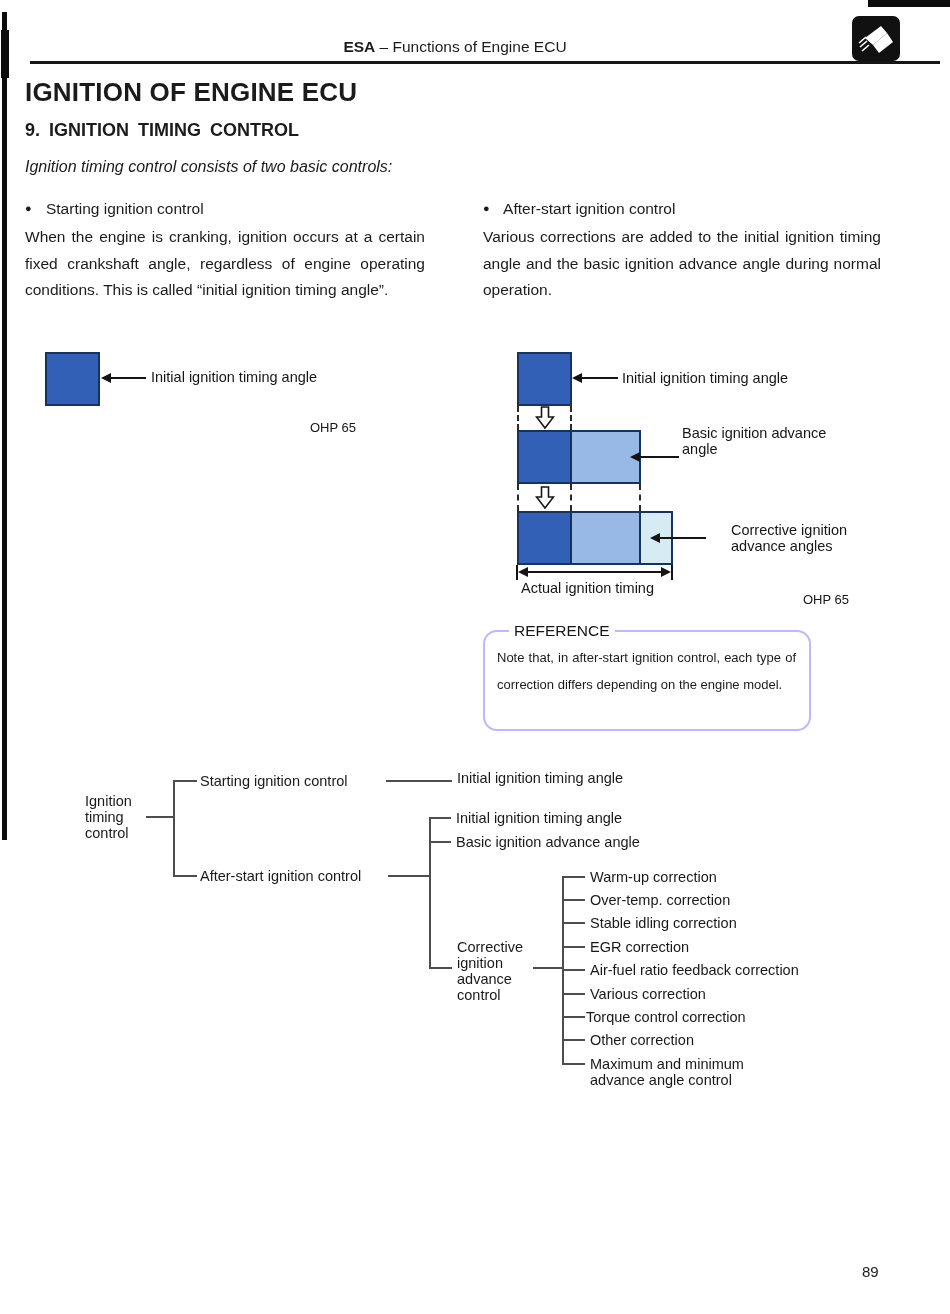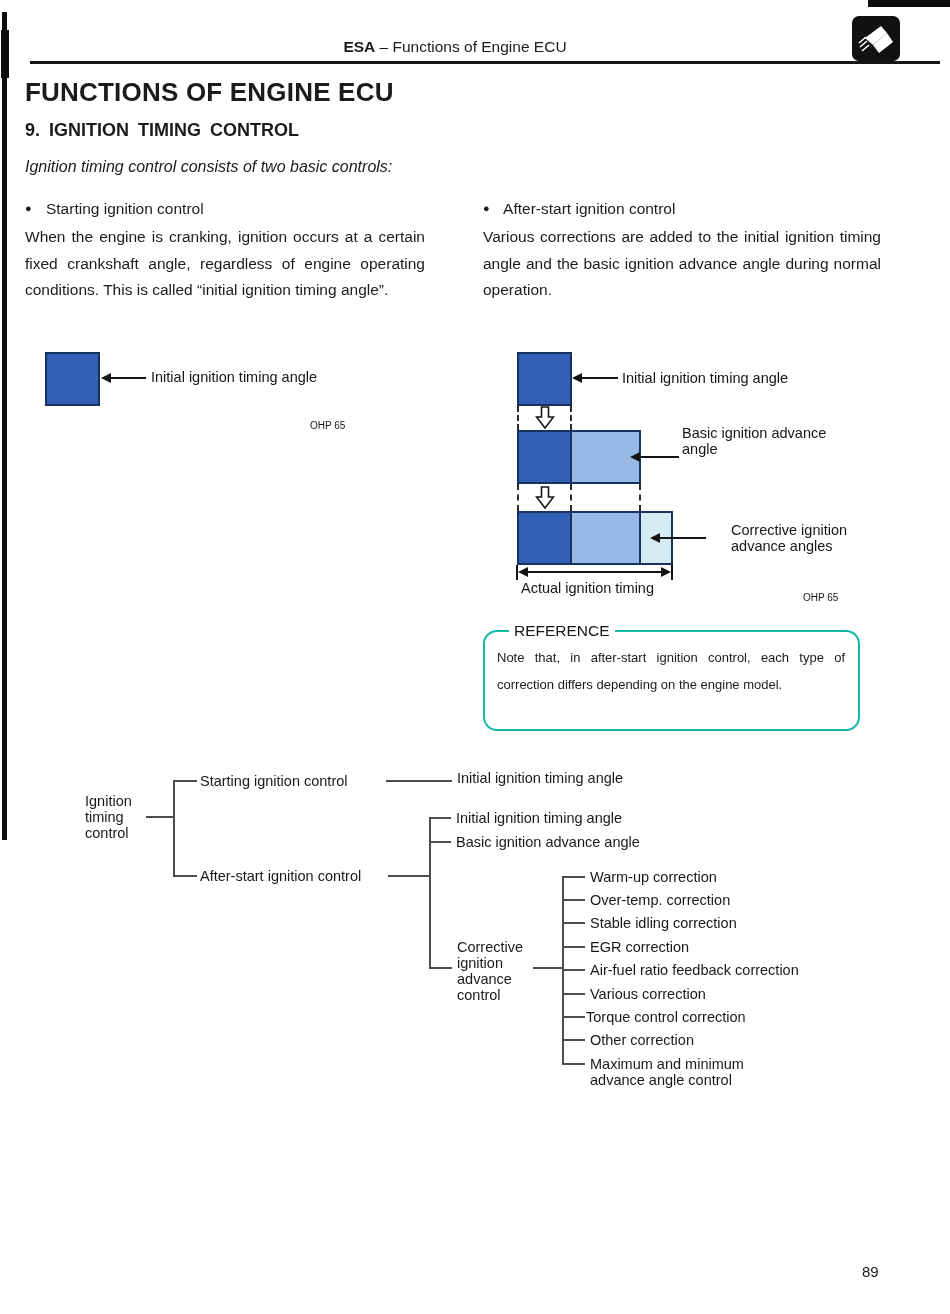--- a/index.html
+++ b/index.html
@@ -25,29 +25,29 @@
   .col{font-size:15.5px;line-height:26.5px;text-align:justify;}
   .bullet-line{font-size:15.5px;}
   .bullet-dot{font-size:11px;vertical-align:2px;padding-right:10px;}
 
   
   .blue-box{border:2px solid #16335f;box-sizing:border-box;}
   .fill-dark{background:#3260b6;}
   .fill-light{background:#98b8e6;}
   .fill-pale{background:#d6ebf4;}
   .fig-label{font-size:14.5px;color:#161616;}
-  .ohp{font-size:10px;color:#161616;}
+  .ohp{font-size:13px;color:#161616;}
   .fline{position:absolute;background:#141414;height:2px;}
   .ah-left{position:absolute;width:0;height:0;border-top:5px solid transparent;border-bottom:5px solid transparent;border-right:10px solid #141414;}
   .ah-right{position:absolute;width:0;height:0;border-top:5px solid transparent;border-bottom:5px solid transparent;border-left:10px solid #141414;}
   .dash-v{position:absolute;width:0;border-left:2px dashed #2a2a2a;}
   .vtick{position:absolute;width:2px;background:#141414;}
 
   
-  .ref-box{left:483px;top:630px;width:377px;height:101px;border:2px solid #14b8a6;border-radius:14px;box-sizing:border-box;}
+  .ref-box{left:483px;top:630px;width:328px;height:101px;border:2px solid #c4b5fd;border-radius:14px;box-sizing:border-box;}
   .ref-title{position:absolute;top:-10px;left:24px;background:#ffffff;padding:0 5px;font-size:15.5px;color:#161616;}
   .ref-body{padding:12px 13px 0 12px;font-size:13px;line-height:27px;text-align:justify;}
 
   
   .tline-h{position:absolute;height:2px;background:#4d4d4d;}
   .tline-v{position:absolute;width:2px;background:#4d4d4d;}
   .tree-text{position:absolute;font-size:14.5px;line-height:16px;color:#191919;}
   .page-number{left:862px;top:1263px;font-size:15px;}
 </style>
 </head>
@@ -66,21 +66,21 @@
     <rect x="0" y="0" width="48" height="45" rx="7" fill="#111111"></rect>
     <polygon points="13,22 29,10 35,17 21,29" fill="#ffffff"></polygon>
     <polygon points="21,29 35,17 41,26 27,37" fill="#ffffff"></polygon>
     <line x1="7" y1="27" x2="14" y2="21" stroke="#ffffff" stroke-width="1.6"></line>
     <line x1="8" y1="31" x2="15" y2="25" stroke="#ffffff" stroke-width="1.6"></line>
     <line x1="10" y1="35" x2="17" y2="29" stroke="#ffffff" stroke-width="1.6"></line>
   </svg>
 </div>
 <div class="abs header-rule"></div>
 
-<div class="abs main-title">FUNCTIONS OF ENGINE ECU</div>
+<div class="abs main-title">IGNITION OF ENGINE ECU</div>
 <div class="abs section-title">9.  IGNITION TIMING CONTROL</div>
 <div class="abs intro">Ignition timing control consists of two basic controls:</div>
 
 <div class="abs bullet-line" style="left:25px;top:200px;">
   <span class="bullet-dot">●</span>
   <span>Starting ignition control</span>
 </div>
 <div class="abs col" style="left:25px;top:224px;width:400px;">When the engine is cranking, ignition occurs at a certain fixed crankshaft angle, regardless of engine operating conditions. This is called “initial ignition timing angle”.</div>
 
 <div class="abs bullet-line" style="left:483px;top:200px;">

